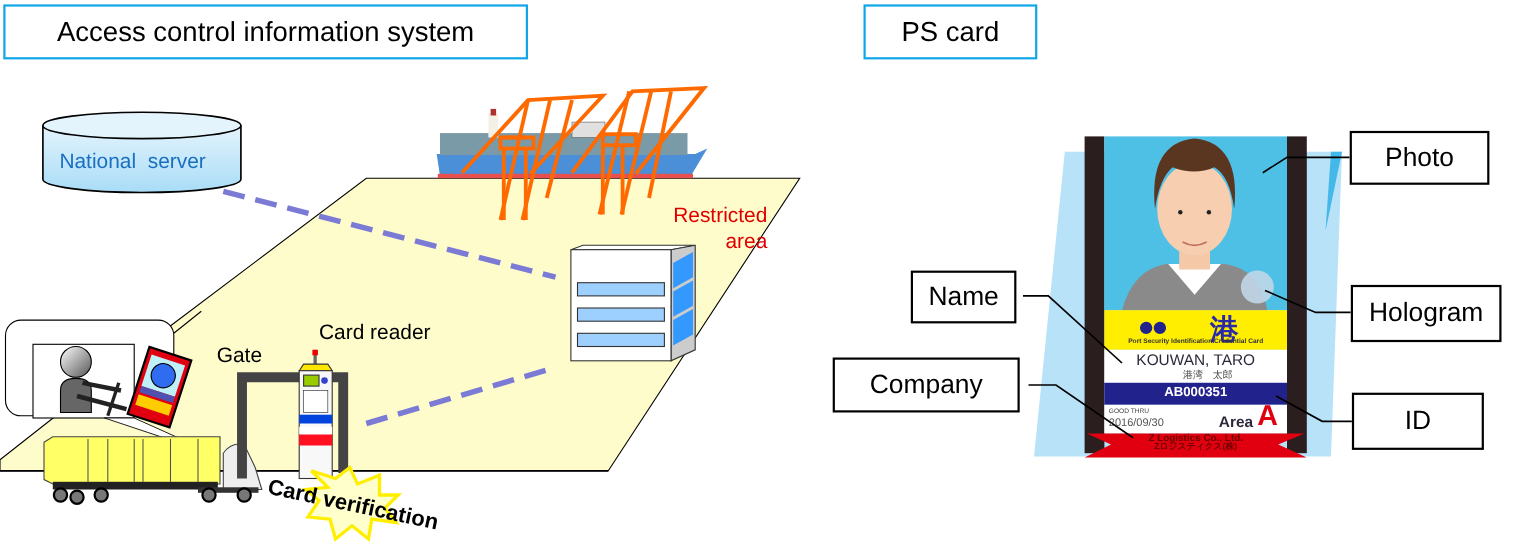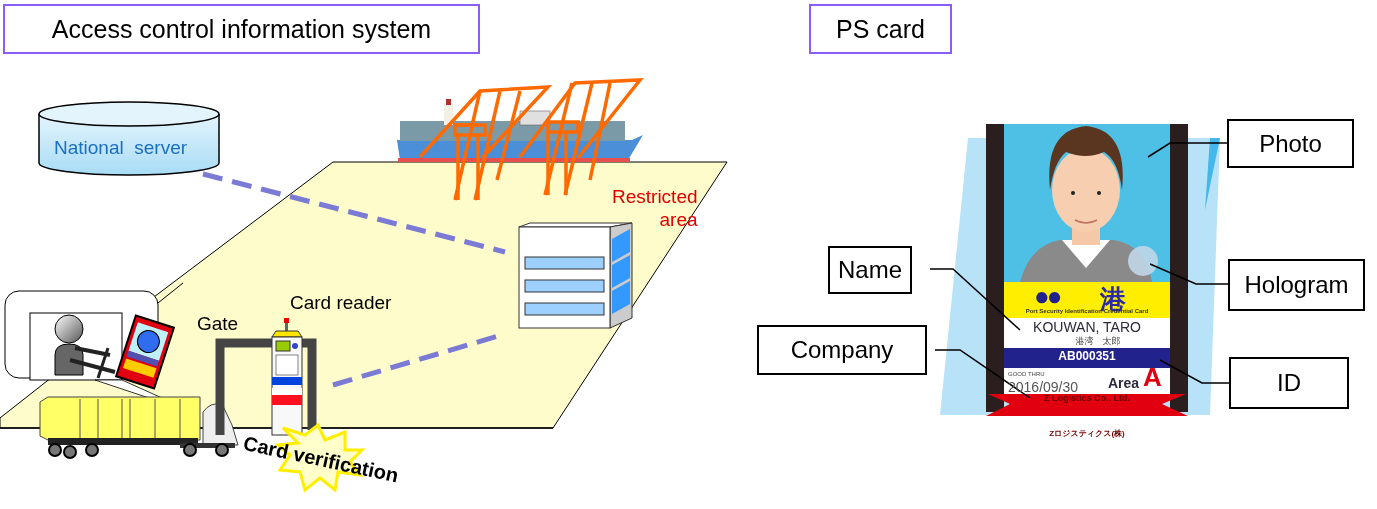--- a/index.html
+++ b/index.html
@@ -1,17 +1,17 @@
 <!DOCTYPE html>
 <html><head>
 <meta charset="utf-8">
 <style>
   html, body { margin: 0; padding: 0; background: #ffffff; }
   body { width: 1377px; height: 509px; position: relative; overflow: hidden; font-family: "Liberation Sans", sans-serif; }
-  .title-box { position: absolute; border: 2px solid #8b5cf6; background: #fff; font-size: 25px; color: #000; display: flex; align-items: center; justify-content: center; box-sizing: border-box; }
+  .title-box { position: absolute; border: 2px solid #0ea5e9; background: #fff; font-size: 25px; color: #000; display: flex; align-items: center; justify-content: center; box-sizing: border-box; }
   .label-box { position: absolute; border: 2px solid #000; background: #fff; font-size: 24px; color: #000; display: flex; align-items: center; justify-content: center; box-sizing: border-box; }
   .txt { position: absolute; white-space: nowrap; }
   svg { position: absolute; left: 0; top: 0; overflow: visible; }
   .card-text { position: absolute; white-space: nowrap; text-align: center; }
 </style>
 </head>
 <body>
 
 <div class="title-box" style="left:3px; top:4px; width:477px; height:50px;">
   <span>Access control information system</span>
@@ -141,21 +141,21 @@
 
 <div class="txt" style="left:54px; top:137px; font-size:19px; color:#1a6fc0; white-space:pre;">National  server</div>
 <div class="txt" style="left:612px; top:185px; font-size:19px; color:#e00000; text-align:right; line-height:23px;">
   <div>Restricted</div>
   <div>area</div>
 </div>
 <div class="txt" style="left:197px; top:313px; font-size:19px; color:#000;">Gate</div>
 <div class="txt" style="left:290px; top:292px; font-size:19px; color:#000;">Card reader</div>
 <div class="txt" style="left:246px; top:432px; font-size:20px; font-weight:bold; color:#000; transform:rotate(12deg); transform-origin:left top;">Card verification</div>
 
-<div class="title-box" style="left:809px; top:4px; width:143px; height:50px;">
+<div class="title-box" style="left:785px; top:4px; width:158px; height:50px;">
   <span>PS card</span>
 </div>
 
 <svg width="1377" height="509">
 
   <polygon points="968,138 1220,138 1210,415 940,415" fill="#b8e2f8"></polygon>
   <polygon points="1210,138 1220,138 1205,210" fill="#45b8ea"></polygon>
 
   <rect x="986" y="124" width="18" height="288" fill="#2a1f1e"></rect>
   <rect x="1170" y="124" width="18" height="288" fill="#2a1f1e"></rect>
@@ -190,33 +190,33 @@
   </g>
 </svg>
 
 <div class="card-text" style="left:1034px; top:281px; font-size:26px; color:#22228c; letter-spacing:-3px;">●●</div>
 <div class="card-text" style="left:1100px; top:282px; font-size:26px; color:#2a2aa8; font-weight:bold;">港</div>
 <div class="card-text" style="left:1006px; top:308px; width:162px; font-size:6px; color:#333; font-weight:bold;">Port Security Identification Credential Card</div>
 <div class="card-text" style="left:1004px; top:319px; width:166px; font-size:14px; color:#2a2a3a; font-weight:normal;">KOUWAN, TARO</div>
 <div class="card-text" style="left:1004px; top:335px; width:188px; font-size:9px; color:#444;">港湾　太郎</div>
 <div class="card-text" style="left:1004px; top:349px; width:166px; font-size:12px; color:#ffffff; font-weight:bold;">AB000351</div>
 <div class="card-text" style="left:1008px; top:371px; font-size:6px; color:#444; text-align:left;">GOOD THRU</div>
-<div class="card-text" style="left:1008px; top:379px; font-size:14px; color:#555; text-align:center;">2016/09/30</div>
+<div class="card-text" style="left:1008px; top:379px; font-size:10px; color:#555; text-align:center;">2016/09/30</div>
 <div class="card-text" style="left:1108px; top:375px; font-size:14px; color:#2a2a3a; font-weight:bold;">Area</div>
 <div class="card-text" style="left:1143px; top:362px; font-size:26px; color:#e00010; font-weight:bold;">A</div>
 <div class="card-text" style="left:1004px; top:393px; width:166px; font-size:9px; color:#700000; font-weight:bold;">Z Logistics Co., Ltd.</div>
-<div class="card-text" style="left:1004px; top:428px; width:166px; font-size:8px; color:#700000; font-weight:bold;">Zロジスティクス(株)</div>
+<div class="card-text" style="left:1004px; top:400px; width:166px; font-size:8px; color:#700000; font-weight:bold;">Zロジスティクス(株)</div>
 
 <div class="label-box" style="left:1227px; top:119px; width:127px; height:49px;text-align:center;">
   <span>Photo</span>
 </div>
 <div class="label-box" style="left:1228px; top:259px; width:137px; height:52px;">
   <span>Hologram</span>
 </div>
-<div class="label-box" style="left:828px; top:246px; width:84px; height:48px;">
+<div class="label-box" style="left:828px; top:246px; width:96px; height:48px;">
   <span>Name</span>
 </div>
 <div class="label-box" style="left:757px; top:325px; width:170px; height:50px;">
   <span>Company</span>
 </div>
 <div class="label-box" style="left:1229px; top:357px; width:120px; height:52px;justify-content:center;">
   <span>ID</span>
 </div>
 
 </body></html>

